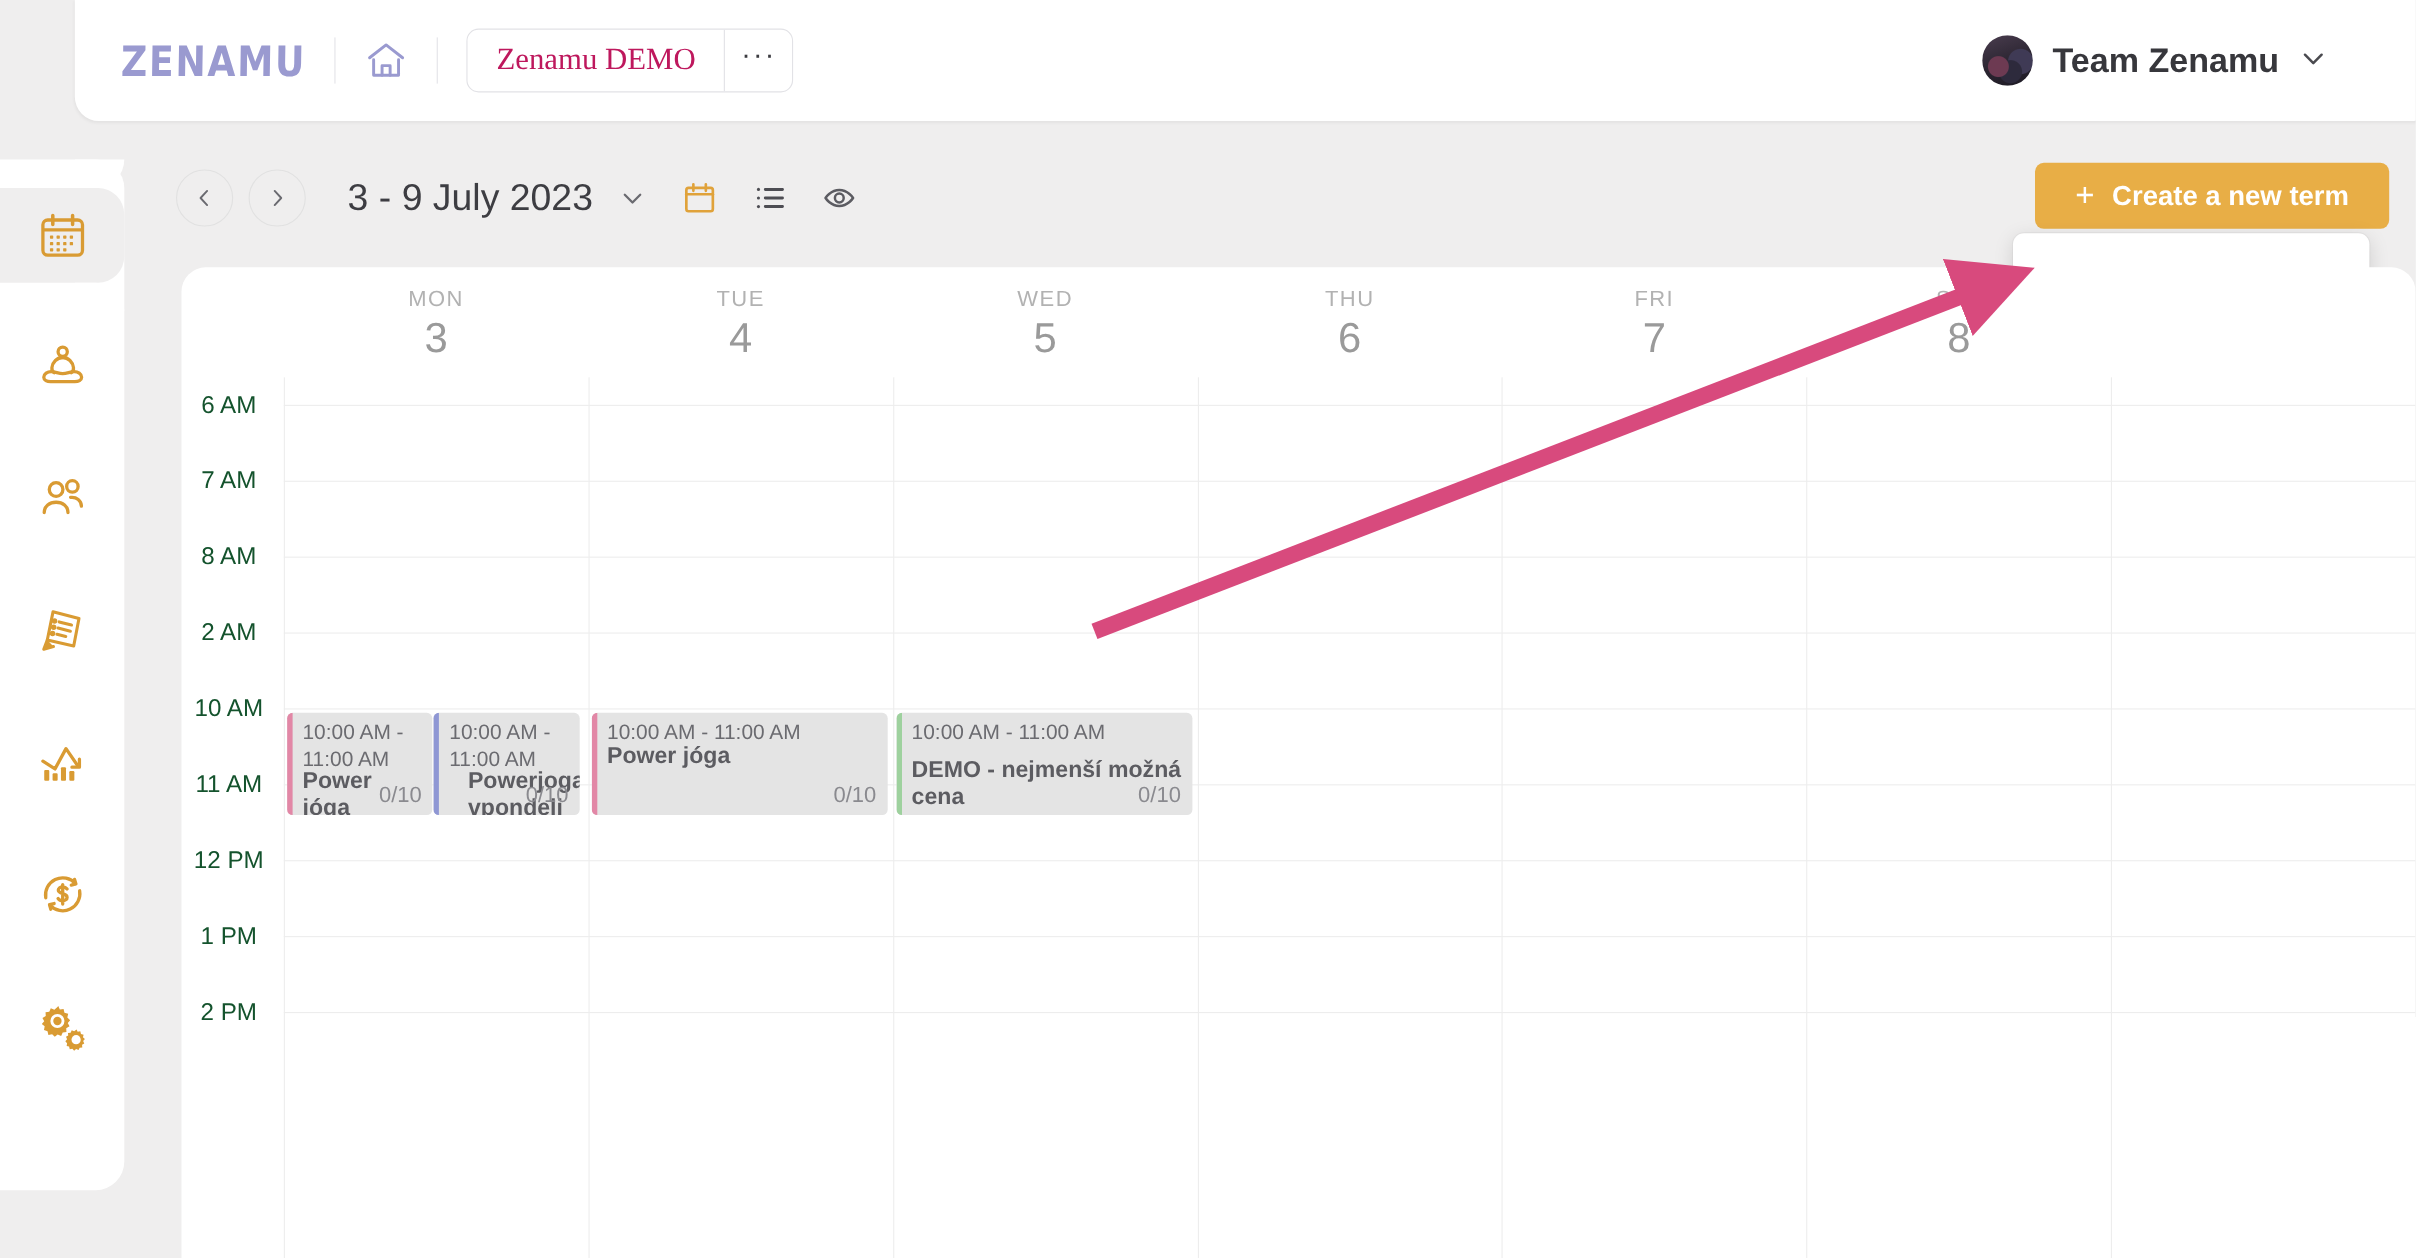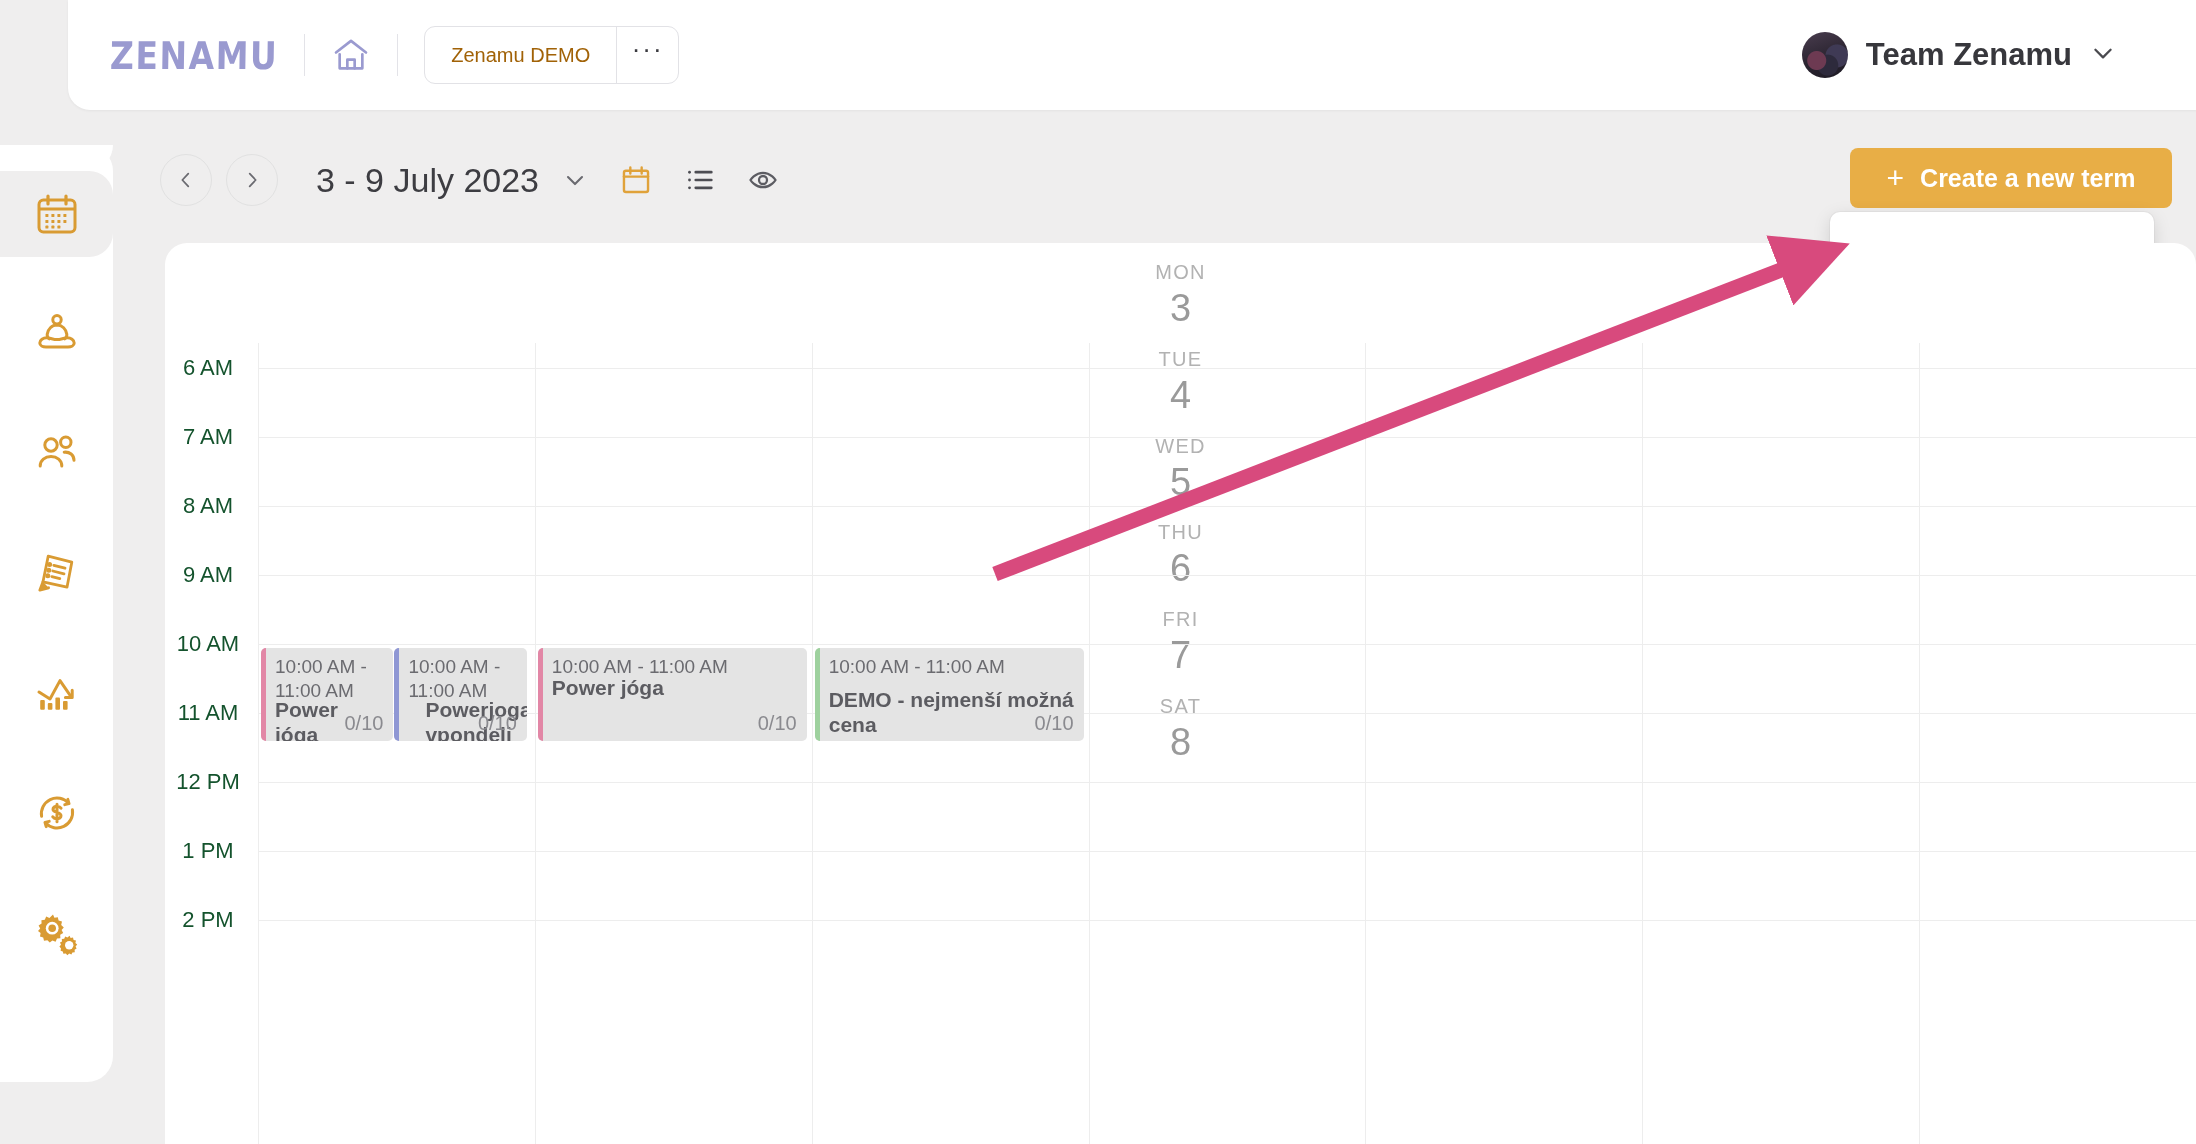--- a/index.html
+++ b/index.html
@@ -29,21 +29,21 @@
   }
   .vdiv { width: 1px; height: 42px; background: #e3e3e8; margin: 0 26px; }
   .home-icon { width: 40px; height: 40px; display: flex; align-items: center; justify-content: center; }
   .ws-pill {
     display: flex; align-items: stretch; height: 58px;
     border: 1.5px solid #e2e2e6; border-radius: 11px; overflow: hidden;
     background: #fff;
   }
   .ws-name {
     display: flex; align-items: center; padding: 0 26px;
-    font-size: 20px; color: #a16207; white-space: nowrap;
+    font-size: 28px; color: #be185d; white-space: nowrap; font-family: Liberation Serif, serif;
   }
   .ws-more {
     display: flex; align-items: center; justify-content: center;
     width: 62px; border-left: 1.5px solid #e2e2e6;
     font-size: 26px; color: #3b3b40; letter-spacing: 2px; padding-bottom: 12px;
   }
   .user-area {
     margin-left: auto; margin-right: 100px;
     display: flex; align-items: center; gap: 18px;
   }
@@ -120,21 +120,21 @@
     height: 52px; display: flex; align-items: center; padding-left: 22px;
     font-size: 25px; color: #2f2f34; cursor: pointer;
   }
 
   
   .cal-card {
     position: absolute; left: 165px; top: 243px; width: 2031px; height: 901px;
     background: #ffffff; border-top-left-radius: 22px; border-top-right-radius: 22px;
     overflow: hidden;
   }
-  .cal-head { position: relative; height: 100px; display: flex; flex-direction: column; }
+  .cal-head { position: relative; height: 100px; display: flex; }
   .gutter { width: 93px; flex: none; }
   .dayhead {
     flex: 1; display: flex; flex-direction: column; align-items: center;
     justify-content: flex-start; padding-top: 18px;
   }
   .dow { font-size: 20px; letter-spacing: 1.3px; color: #b2b2b2; }
   .dnum { font-size: 38px; color: #9a9a9a; margin-top: 4px; line-height: 1.1; }
 
   .cal-body { position: relative; height: 801px; }
   .grid-row {
@@ -371,21 +371,21 @@
 
     <div class="cal-body" id="calbody">
 
     <div class="grid-row" style="top: 25px; left: 93px;"></div>
         <div class="tlabel" style="top: 25px;">6 AM</div>
         <div class="grid-row" style="top: 94px; left: 93px;"></div>
         <div class="tlabel" style="top: 94px;">7 AM</div>
         <div class="grid-row" style="top: 163px; left: 93px;"></div>
         <div class="tlabel" style="top: 163px;">8 AM</div>
         <div class="grid-row" style="top: 232px; left: 93px;"></div>
-        <div class="tlabel" style="top: 232px;">9 AM</div>
+        <div class="tlabel" style="top: 232px;">2 AM</div>
         <div class="grid-row" style="top: 301px; left: 93px;"></div>
         <div class="tlabel" style="top: 301px;">10 AM</div>
         <div class="grid-row" style="top: 370px; left: 93px;"></div>
         <div class="tlabel" style="top: 370px;">11 AM</div>
         <div class="grid-row" style="top: 439px; left: 93px;"></div>
         <div class="tlabel" style="top: 439px;">12 PM</div>
         <div class="grid-row" style="top: 508px; left: 93px;"></div>
         <div class="tlabel" style="top: 508px;">1 PM</div>
         <div class="grid-row" style="top: 577px; left: 93px;"></div>
         <div class="tlabel" style="top: 577px;">2 PM</div>

